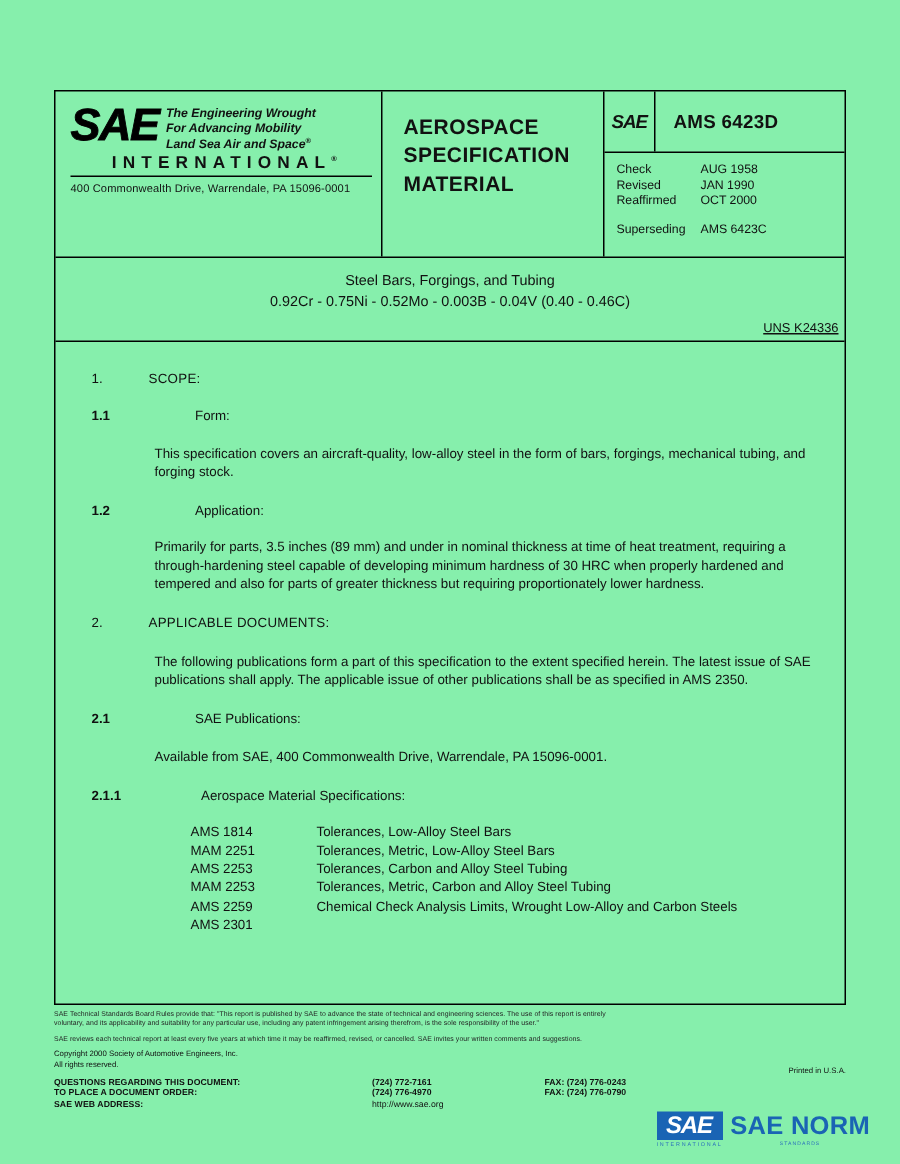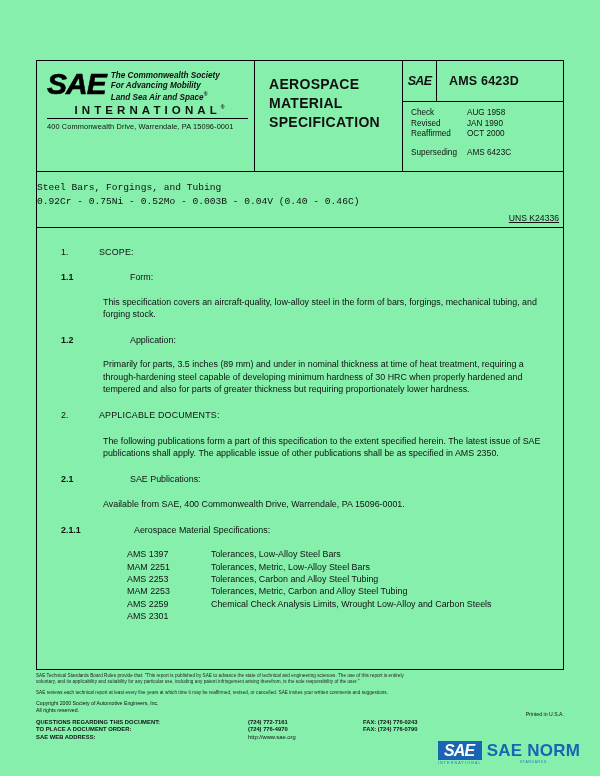--- a/index.html
+++ b/index.html
@@ -151,24 +151,23 @@
     position: absolute;
     left: 0;
     top: 111px;
     width: 100%;
     height: 56px;
     box-sizing: border-box;
     border-bottom: 1.5px solid #000;
     padding-top: 9px;
   }
   .subtitle-1, .subtitle-2 {
-    text-align: left;
+    text-align: center;
     font-size: 9.6px;
     line-height: 13.5px;
-    font-family: Liberation Mono, monospace;
   }
   .uns {
     position: absolute;
     right: 4px;
     bottom: 4px;
     font-size: 8.6px;
     text-decoration: underline;
   }
 
   
@@ -308,33 +307,33 @@
 <div class="page">
 
   <div class="doc-frame">
 
     <div class="masthead">
 
       <div class="mast-logo">
         <div class="logo-row">
           <div class="sae-wordmark">SAE</div>
           <div class="sae-tag">
-            <div>The Commonwealth Society</div>
+            <div>The Engineering Wrought</div>
             <div>For Advancing Mobility</div>
             <div><span>Land Sea Air and Space</span><sup>®</sup></div>
           </div>
         </div>
         <div class="intl-line"><span>INTERNATIONAL</span><sup>®</sup></div>
         <div class="addr-line">400 Commonwealth Drive, Warrendale, PA 15096-0001</div>
       </div>
 
       <div class="mast-title">
         <div>AEROSPACE</div>
+        <div>SPECIFICATION</div>
         <div>MATERIAL</div>
-        <div>SPECIFICATION</div>
       </div>
 
       <div class="mast-ident">
         <div class="ident-top">
           <div class="ident-badge">SAE</div>
           <div class="ident-code">AMS 6423D</div>
         </div>
         <div class="ident-dates">
           <div class="dline">
             <span class="k">Check</span>
@@ -394,21 +393,21 @@
       </div>
       <p class="para">Available from SAE, 400 Commonwealth Drive, Warrendale, PA 15096-0001.</p>
 
       <div class="subsec deep">
         <span class="sec-num">2.1.1</span>
         <span class="sec-title">Aerospace Material Specifications:</span>
       </div>
 
       <div class="doclist">
         <div class="doc-row">
-          <span class="doc-id">AMS 1397</span>
+          <span class="doc-id">AMS 1814</span>
           <span class="doc-desc">Tolerances, Low-Alloy Steel Bars</span>
         </div>
         <div class="doc-row">
           <span class="doc-id">MAM 2251</span>
           <span class="doc-desc">Tolerances, Metric, Low-Alloy Steel Bars</span>
         </div>
         <div class="doc-row">
           <span class="doc-id">AMS 2253</span>
           <span class="doc-desc">Tolerances, Carbon and Alloy Steel Tubing</span>
         </div>

